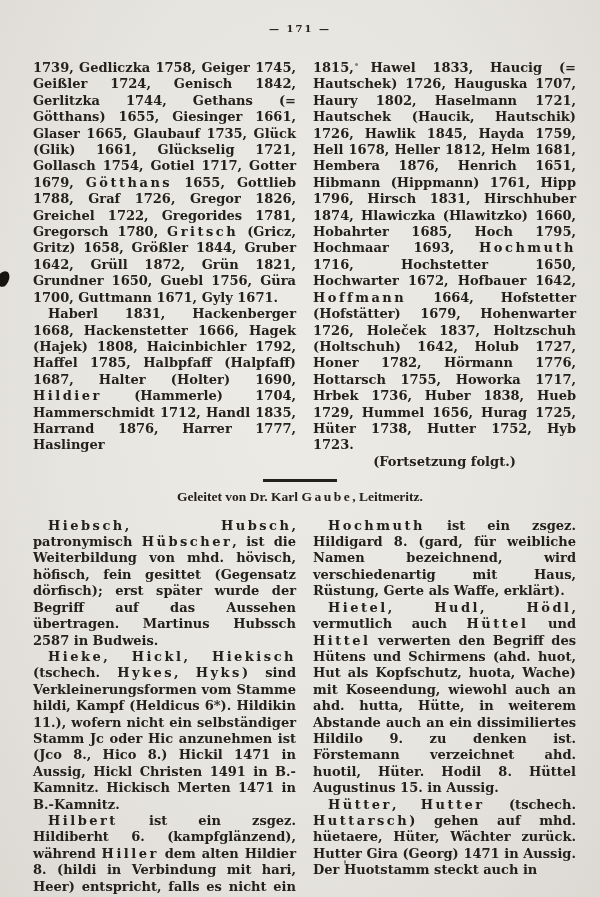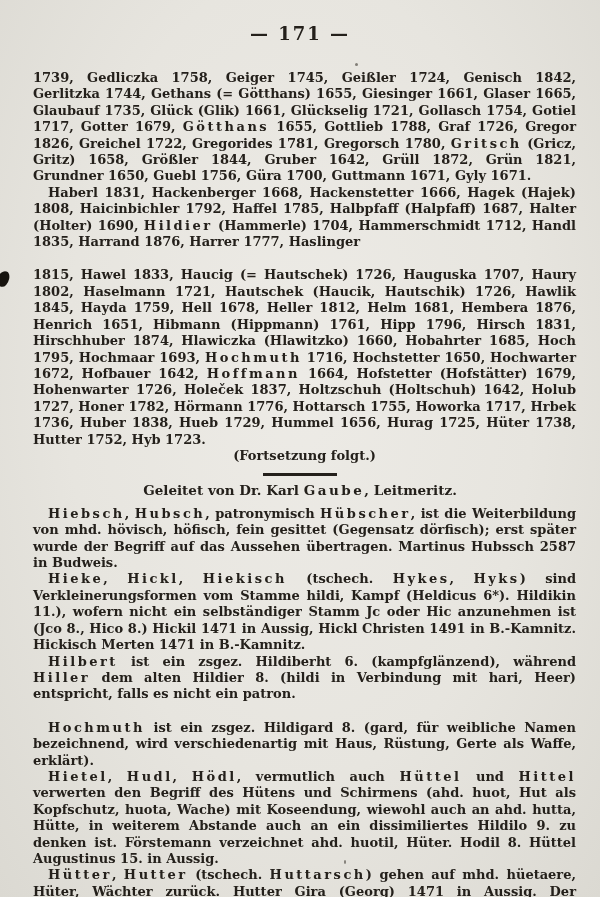--- a/index.html
+++ b/index.html
@@ -9,28 +9,27 @@
     overflow:hidden;
     background: radial-gradient(ellipse at 50% 42%, #edebe6 0%, #e7e5df 55%, #dbd9d2 100%);
     color:#24201b;
     font-family:"DejaVu Serif", serif;
     font-weight:bold;
     -webkit-font-smoothing:antialiased;
   }
   .page-number {
     padding-top:23px;
     text-align:center;
-    font-size:18px;
+    font-size:10px;
     letter-spacing:2px;
   }
   .cols {
     display:flex;
     gap:17px;
     padding:0 24px 0 33px;
-    flex-direction:column;
   }
   .cols.name-list { margin-top:26px; }
   .col {
     flex:1;
     min-width:0;
     font-size:13px;
     line-height:16.4px;
     text-align:justify;
   }
   .col p { margin:0; }
@@ -44,21 +43,21 @@
     background:#24201b;
     margin:9px auto 6px auto;
   }
   .article-title {
     margin:2px 0 3px 0;
     text-align:center;
     font-size:20px;
     font-weight:bold;
     letter-spacing:0.5px;
   }
-  .byline { font-size:13.5px; line-height:17px; margin-bottom:7px; }
+  .byline { font-size:13.5px; line-height:17px; margin-bottom:13px;font-family:Liberation Serif, serif; }
   .byline p { margin:0; }
   .cols.article { margin-top:2px; }
   .ink-blot {
     position:absolute;
     left:-2px; top:271px;
     width:11px; height:16px;
     background:#17140f;
     border-radius:62% 38% 55% 45% / 55% 45% 60% 40%;
     transform:rotate(12deg);
   }

